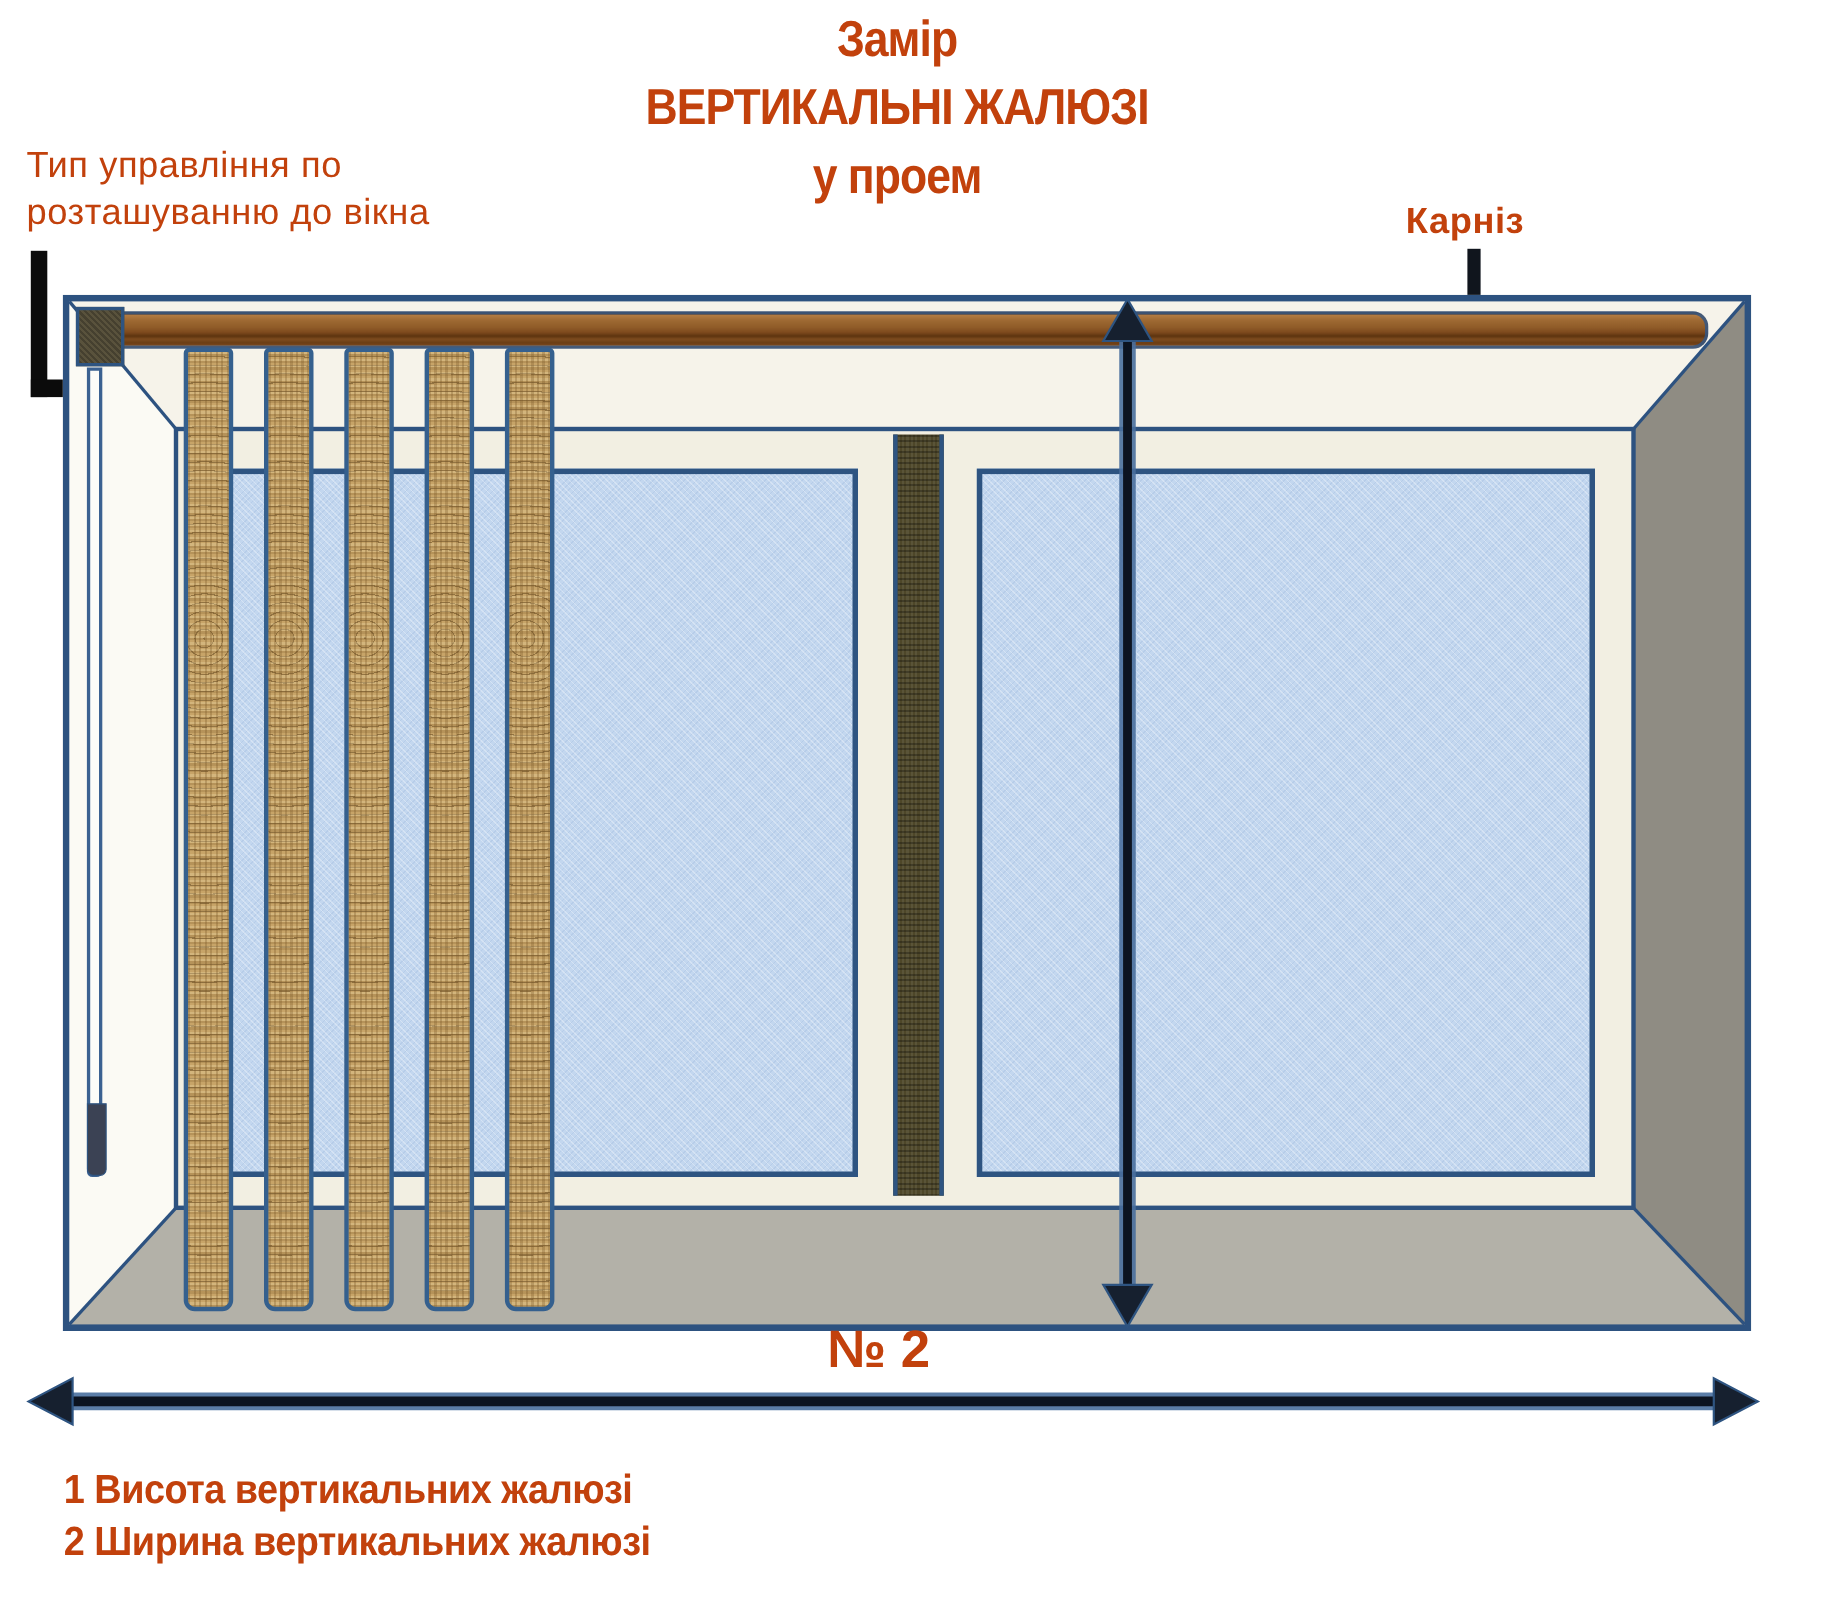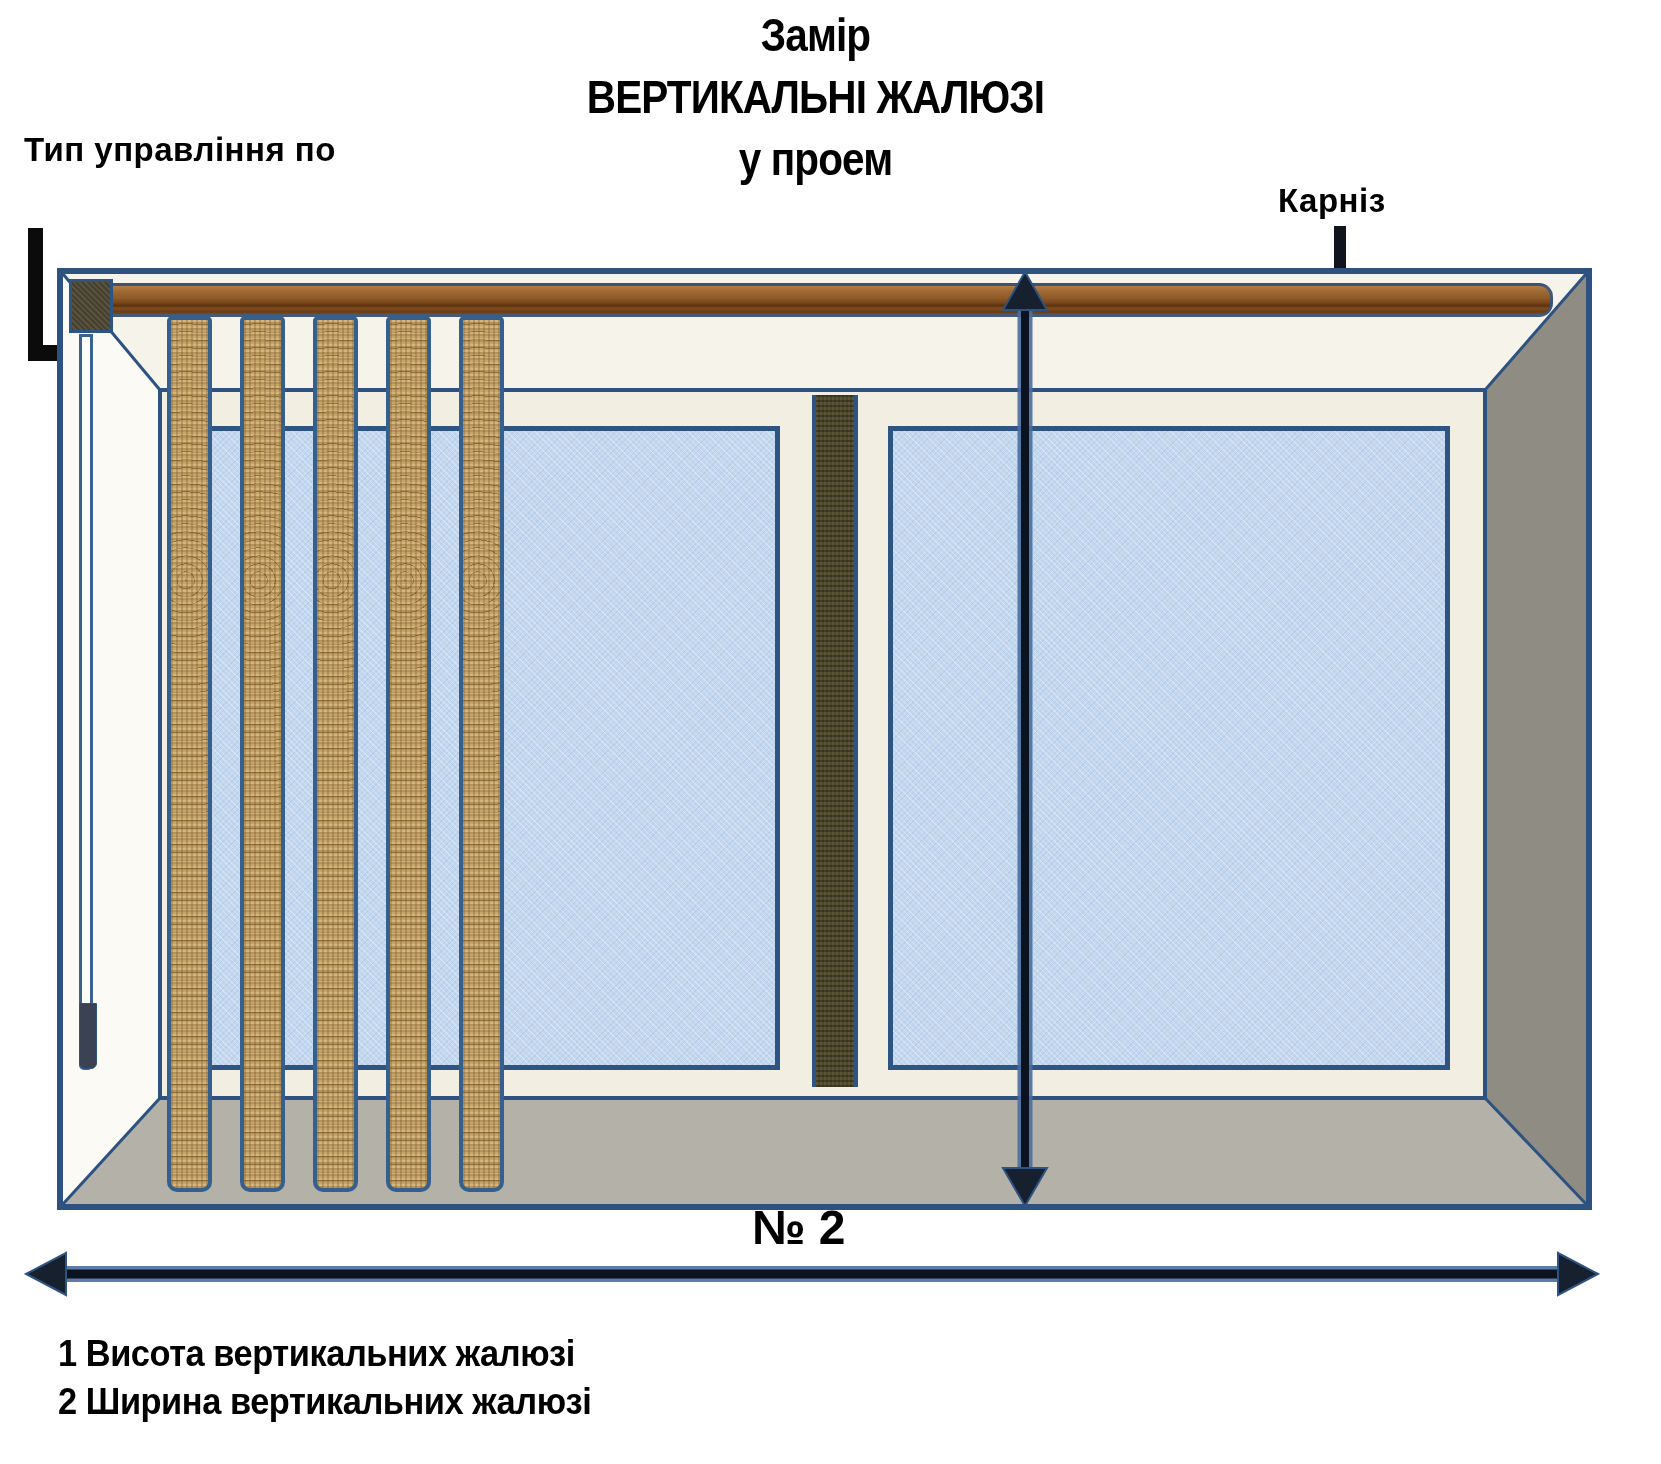--- a/index.html
+++ b/index.html
@@ -1,29 +1,29 @@
 <!DOCTYPE html>
 <html><head>
 <meta charset="utf-8">
 <style>
   html,body{margin:0;padding:0;background:#ffffff;}
   .stage{
     position:relative;width:1661px;height:1464px;background:#ffffff;
-    font-family:"Liberation Sans","DejaVu Sans",sans-serif;overflow:hidden;color:#000000;
+    font-family:"Liberation Sans","DejaVu Sans",sans-serif;overflow:hidden;color:#c2410c;
   }
   .abs{position:absolute;}
 
   
   .title{
     left:0;right:30px;top:4px;text-align:center;font-weight:700;
     font-size:46px;line-height:62px;letter-spacing:-1px;
     transform:scaleX(.88);transform-origin:center top;
   }
   .ctl-label{
-    left:24px;top:128px;font-weight:700;font-size:33px;line-height:43px;letter-spacing:.5px;
+    left:24px;top:128px;font-weight:400;font-size:33px;line-height:43px;letter-spacing:.5px;
   }
   .cornice-label{left:1278px;top:182px;font-weight:700;font-size:33px;letter-spacing:.5px;}
   .n1-label{left:1066px;top:682px;font-weight:700;font-size:48px;}
   .n2-label{left:752px;top:1200px;font-weight:700;font-size:48px;}
   .legend{
     left:58px;top:1330px;font-weight:700;font-size:37px;line-height:48px;letter-spacing:-.5px;
     transform:scaleX(.93);transform-origin:left top;
   }
 
   
@@ -94,20 +94,21 @@
 <div class="stage">
 
   <div class="abs title">
     <div>Замір</div>
     <div>ВЕРТИКАЛЬНІ ЖАЛЮЗІ</div>
     <div>у проем</div>
   </div>
 
   <div class="abs ctl-label">
     <div>Тип управління по</div>
+    <div>розташуванню до вікна</div>
   </div>
 
   <div>
     <div class="abs lb-v"></div>
     <div class="abs lb-h"></div>
     <div class="abs lb-head"></div>
   </div>
 
   <div class="abs cornice-label">Карніз</div>
   <svg class="abs" style="left:1319px;top:226px;" width="42" height="84" viewBox="0 0 42 84">

